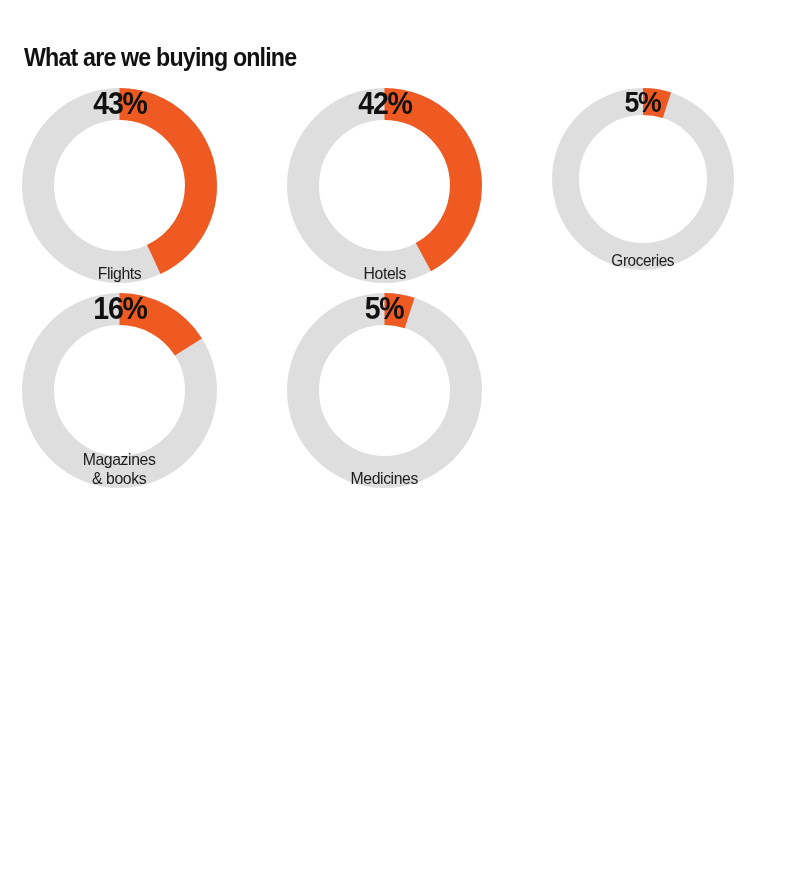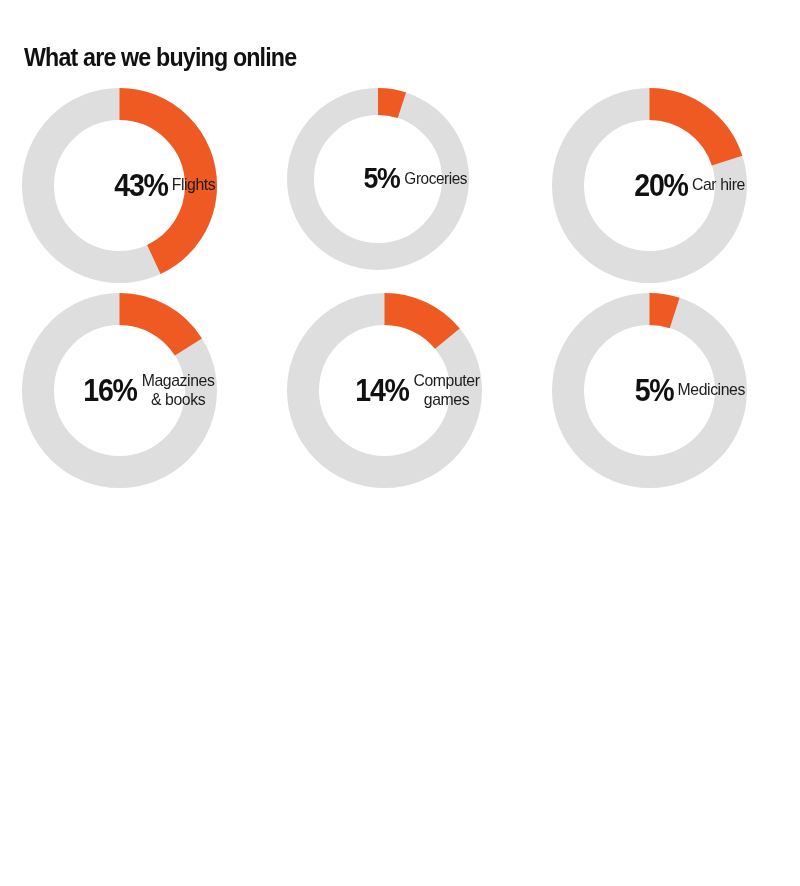--- a/index.html
+++ b/index.html
@@ -65,23 +65,23 @@
     width: 195px;
     height: 195px;
   }
   .donut-center {
     position: absolute;
     left: 0;
     top: 0;
     width: 195px;
     height: 195px;
     display: flex;
-    flex-direction: row;
+    flex-direction: column;
     align-items: center;
-    justify-content: flex-end;
+    justify-content: space-between;
     text-align: center;
     pointer-events: none;
   }
   .donut-value {
     font-family: "Liberation Sans", sans-serif;
     font-weight: bold;
     font-size: 31px;
     line-height: 1.0;
     letter-spacing: -1.4px;
     color: #111111;
@@ -124,44 +124,44 @@
             <circle cx="97.5" cy="97.5" r="81.5" fill="none" stroke="#ef5a23" stroke-width="32" stroke-dasharray="220.19 512.08" transform="rotate(-90 97.5 97.5)"></circle>
           </svg>
           <div class="donut-center">
             <div class="donut-value">43%</div>
             <div class="donut-label">
               <span class="lbl-line">Flights</span>
             </div>
           </div>
         </div>
       </div>
+      <div class="donut-cell">
+        <div class="donut-wrap">
+          <svg viewBox="0 0 195 195">
+            <circle cx="97.5" cy="97.5" r="81.5" fill="none" stroke="#dedede" stroke-width="32"></circle>
+            <circle cx="97.5" cy="97.5" r="81.5" fill="none" stroke="#ef5a23" stroke-width="32" stroke-dasharray="215.07 512.08" transform="rotate(-90 97.5 97.5)"></circle>
+          </svg>
+          <div class="donut-center">
+            <div class="donut-value">42%</div>
+            <div class="donut-label">
+              <span class="lbl-line">Hotels</span>
+            </div>
+          </div>
+        </div>
+      </div>
       <div class="donut-cell small">
         <div class="donut-wrap">
           <svg viewBox="0 0 182 182">
             <circle cx="91" cy="91" r="77.5" fill="none" stroke="#dedede" stroke-width="27"></circle>
             <circle cx="91" cy="91" r="77.5" fill="none" stroke="#ef5a23" stroke-width="27" stroke-dasharray="24.35 486.95" transform="rotate(-90 91 91)"></circle>
           </svg>
           <div class="donut-center">
             <div class="donut-value">5%</div>
             <div class="donut-label">
               <span class="lbl-line">Groceries</span>
-            </div>
-          </div>
-        </div>
-      </div>
-      <div class="donut-cell">
-        <div class="donut-wrap">
-          <svg viewBox="0 0 195 195">
-            <circle cx="97.5" cy="97.5" r="81.5" fill="none" stroke="#dedede" stroke-width="32"></circle>
-            <circle cx="97.5" cy="97.5" r="81.5" fill="none" stroke="#ef5a23" stroke-width="32" stroke-dasharray="102.42 512.08" transform="rotate(-90 97.5 97.5)"></circle>
-          </svg>
-          <div class="donut-center">
-            <div class="donut-value">20%</div>
-            <div class="donut-label">
-              <span class="lbl-line">Car hire</span>
             </div>
           </div>
         </div>
       </div>
       <div class="donut-cell">
         <div class="donut-wrap">
           <svg viewBox="0 0 195 195">
             <circle cx="97.5" cy="97.5" r="81.5" fill="none" stroke="#dedede" stroke-width="32"></circle>
             <circle cx="97.5" cy="97.5" r="81.5" fill="none" stroke="#ef5a23" stroke-width="32" stroke-dasharray="81.93 512.08" transform="rotate(-90 97.5 97.5)"></circle>
           </svg>
@@ -171,35 +171,20 @@
               <span class="lbl-line">Magazines</span>
               <span class="lbl-line">&amp; books</span>
             </div>
           </div>
         </div>
       </div>
       <div class="donut-cell">
         <div class="donut-wrap">
           <svg viewBox="0 0 195 195">
             <circle cx="97.5" cy="97.5" r="81.5" fill="none" stroke="#dedede" stroke-width="32"></circle>
-            <circle cx="97.5" cy="97.5" r="81.5" fill="none" stroke="#ef5a23" stroke-width="32" stroke-dasharray="71.69 512.08" transform="rotate(-90 97.5 97.5)"></circle>
-          </svg>
-          <div class="donut-center">
-            <div class="donut-value">14%</div>
-            <div class="donut-label">
-              <span class="lbl-line">Computer</span>
-              <span class="lbl-line">games</span>
-            </div>
-          </div>
-        </div>
-      </div>
-      <div class="donut-cell">
-        <div class="donut-wrap">
-          <svg viewBox="0 0 195 195">
-            <circle cx="97.5" cy="97.5" r="81.5" fill="none" stroke="#dedede" stroke-width="32"></circle>
             <circle cx="97.5" cy="97.5" r="81.5" fill="none" stroke="#ef5a23" stroke-width="32" stroke-dasharray="25.60 512.08" transform="rotate(-90 97.5 97.5)"></circle>
           </svg>
           <div class="donut-center">
             <div class="donut-value">5%</div>
             <div class="donut-label">
               <span class="lbl-line">Medicines</span>
             </div>
           </div>
         </div>
       </div>

